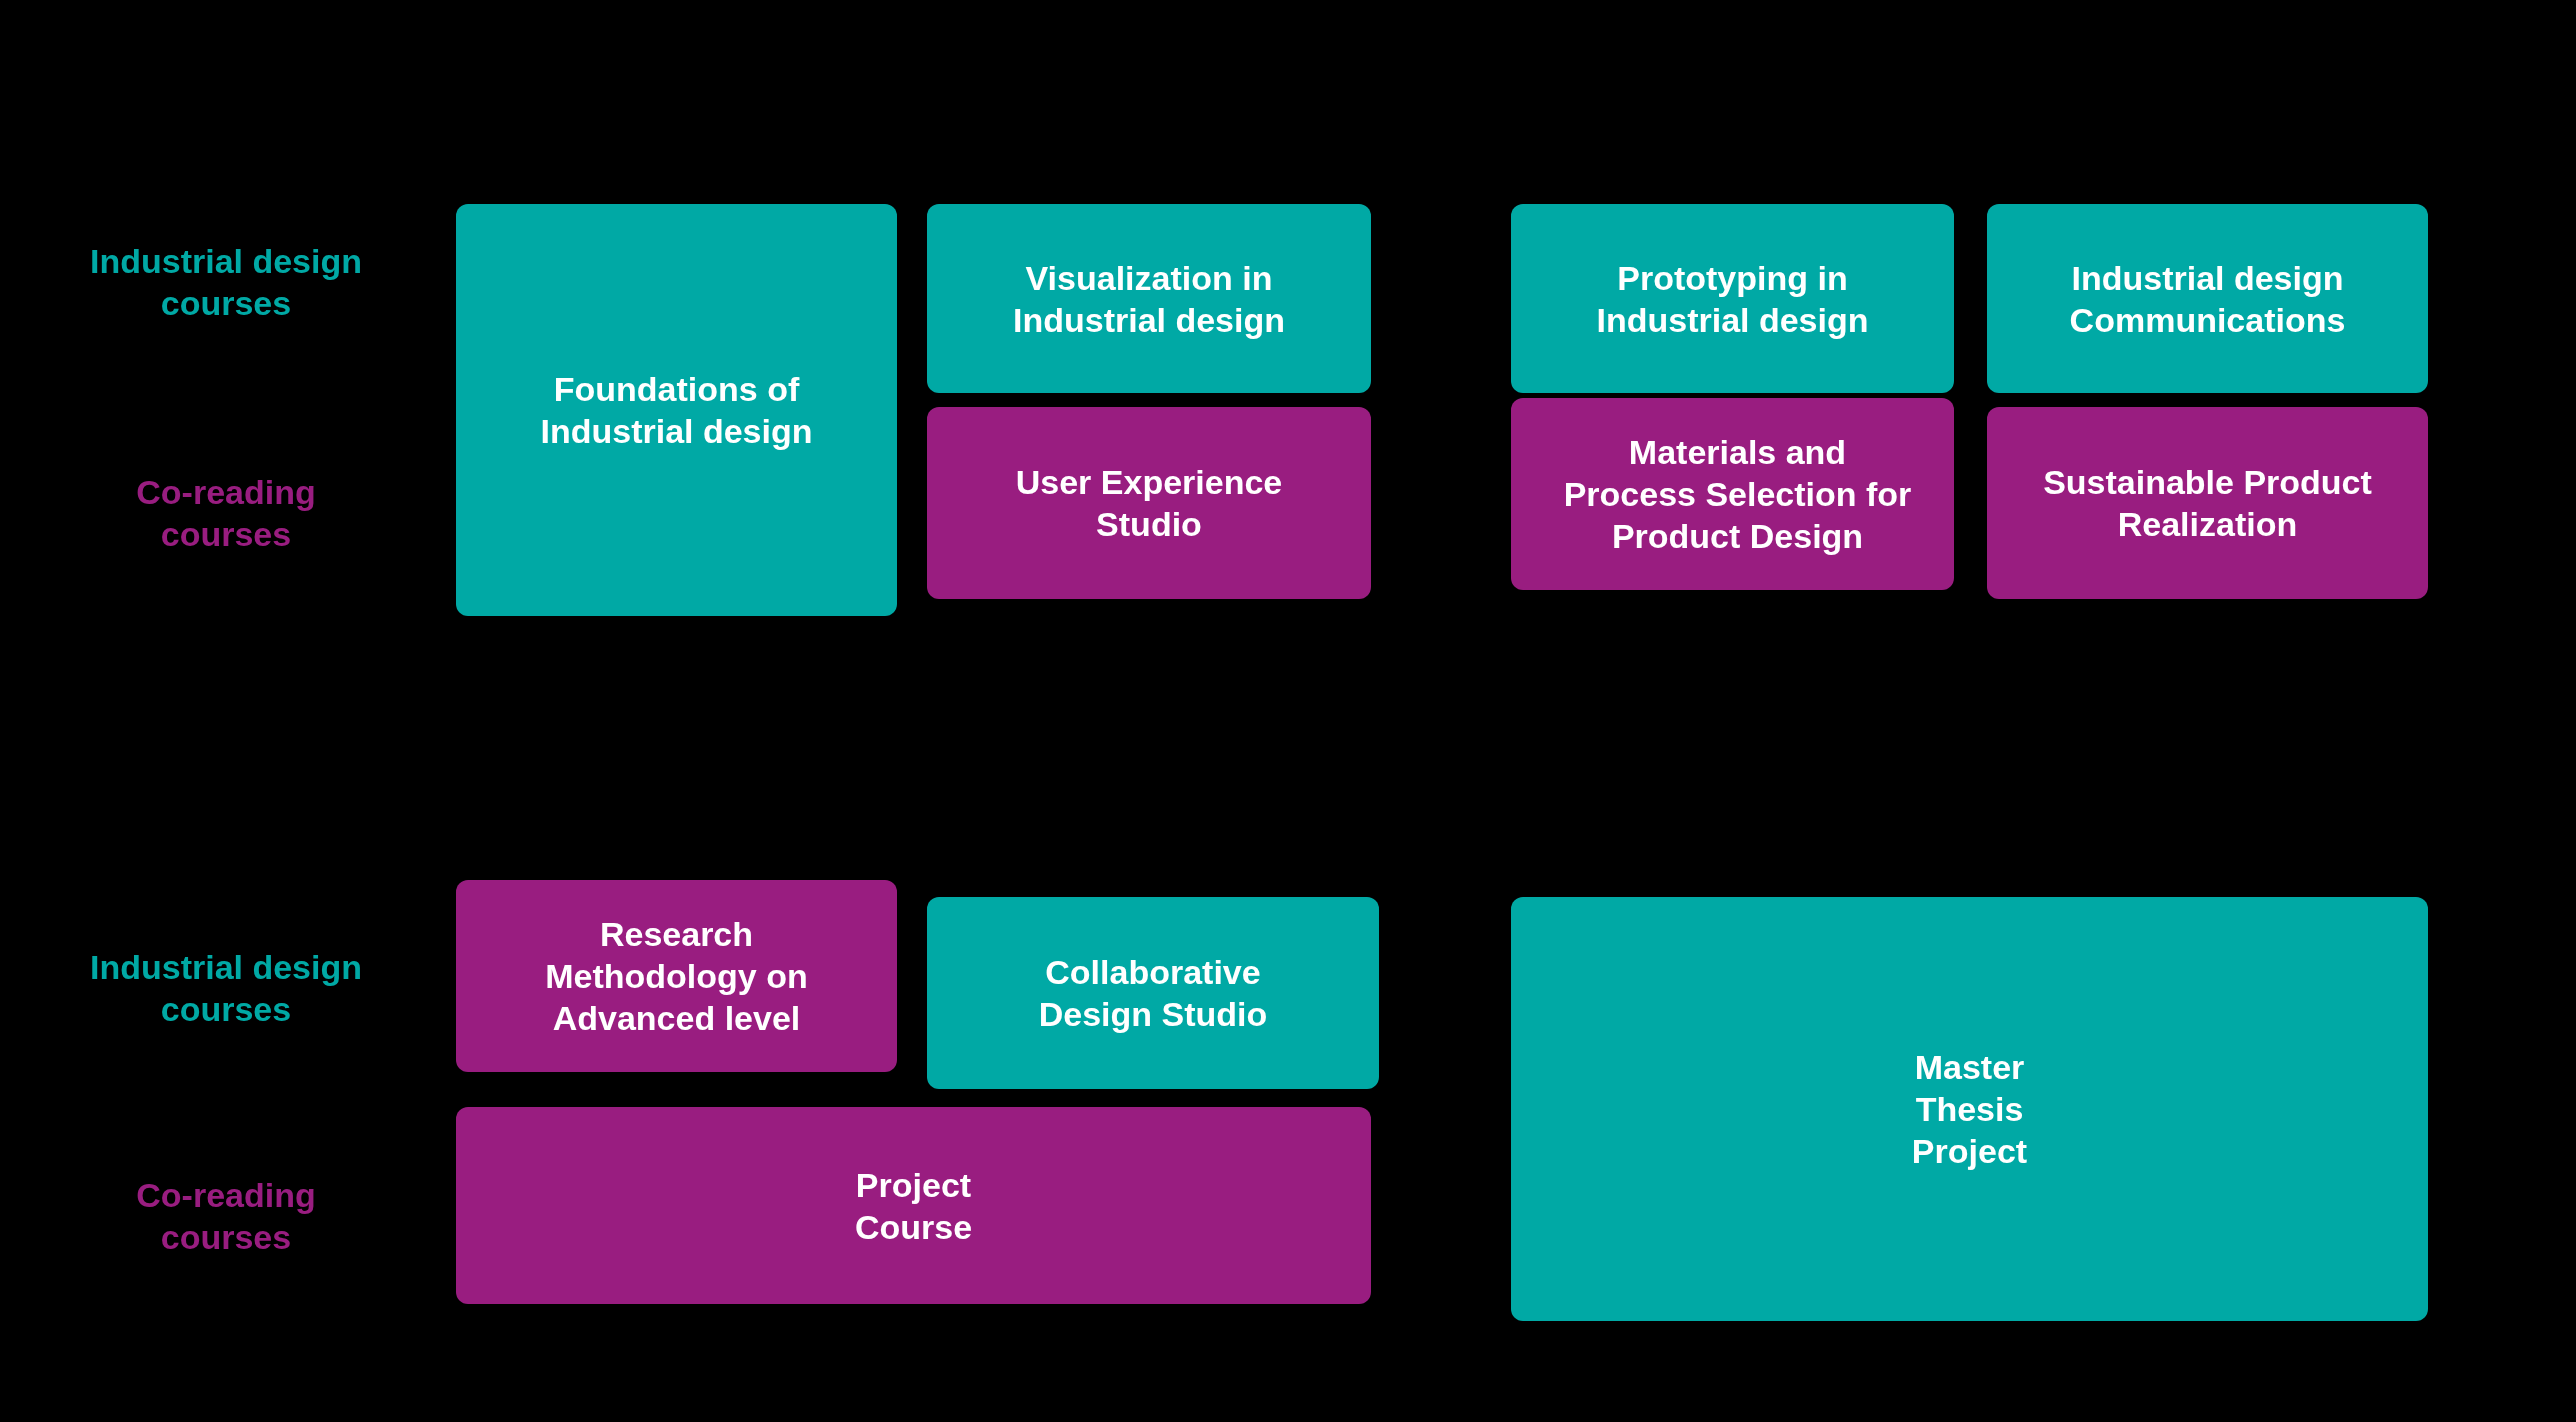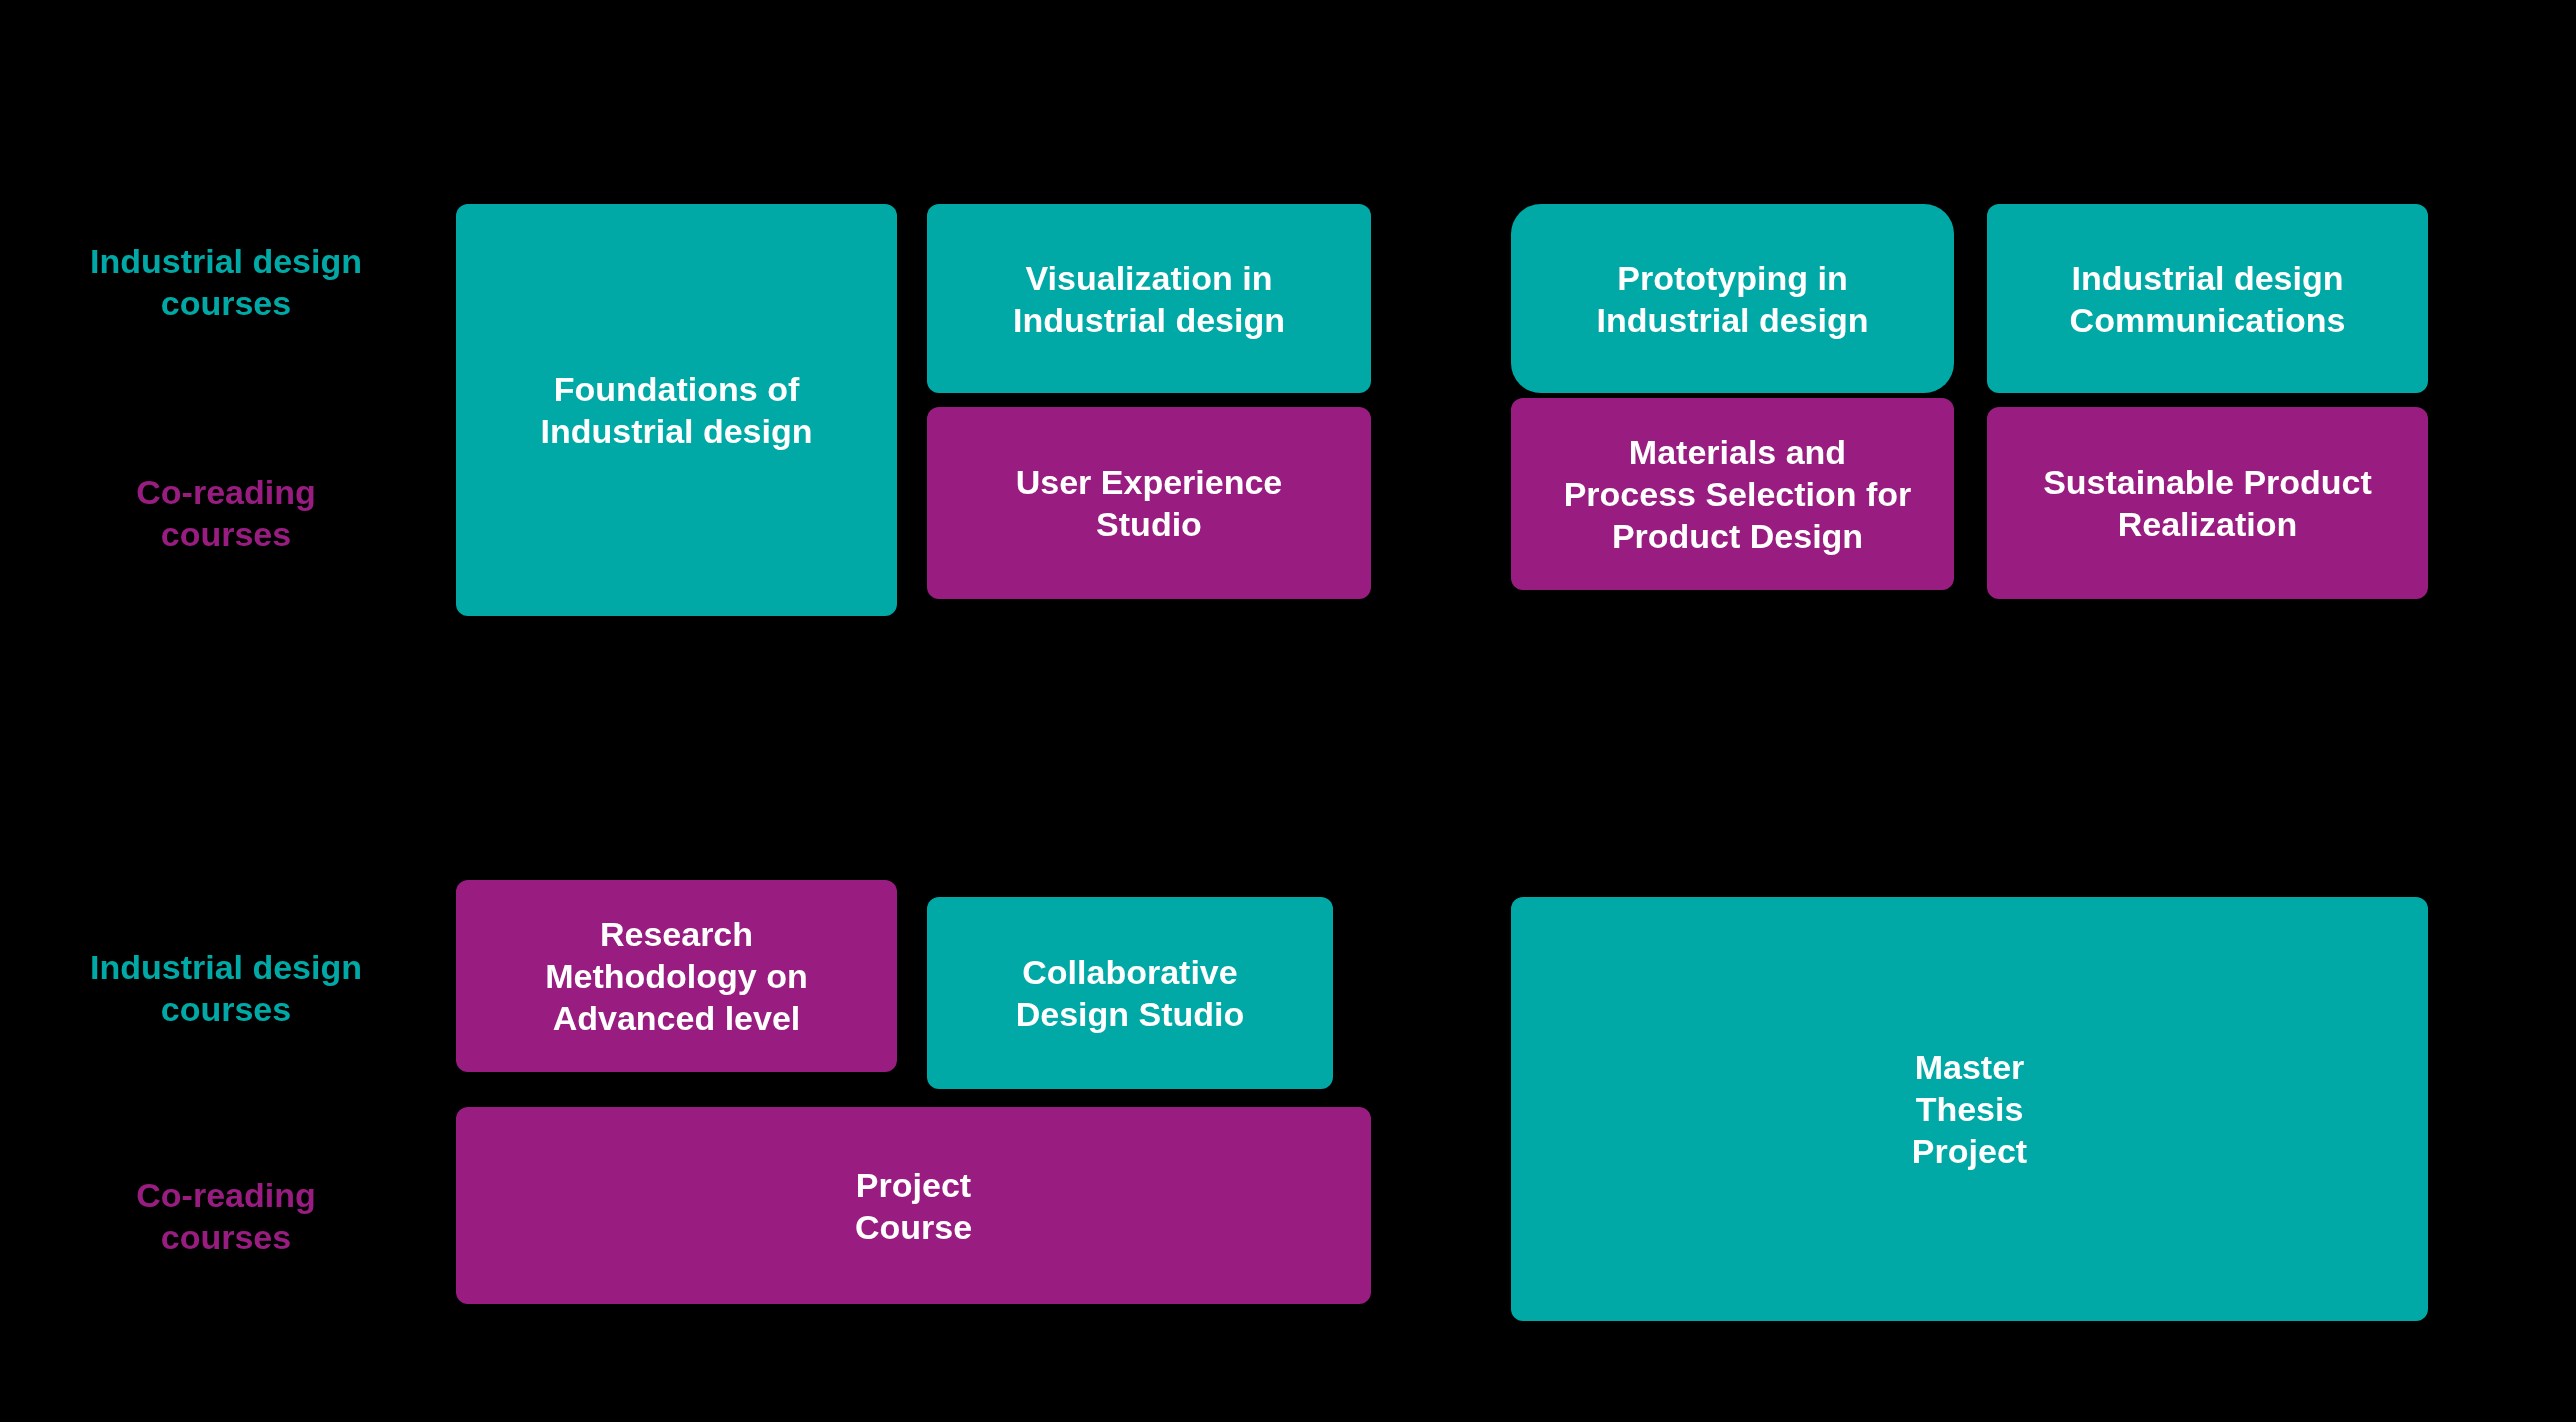--- a/index.html
+++ b/index.html
@@ -58,27 +58,27 @@
   
   #label-industrial-top{ top:187px; height:189px; }
   #label-coreading-top{ top:417px; height:192px; }
   
   #label-industrial-bottom{ top:892px; height:192px; }
   #label-coreading-bottom{ top:1117px; height:197px; }
 
   #box-foundations{ left:456px; top:187px; width:441px; height:412px; }
   #box-visualization{ left:927px; top:187px; width:444px; height:189px; }
   #box-user-experience{ left:927px; top:407px; width:444px; height:192px; }
-  #box-prototyping{ left:1511px; top:187px; width:443px; height:189px;border-radius:30px; }
+  #box-prototyping{ left:1511px; top:187px; width:443px; height:189px; }
   #box-materials{ left:1511px; top:398px; width:443px; height:192px;padding-left:28px; }
   #box-communications{ left:1987px; top:187px; width:441px; height:189px; }
   #box-sustainable{ left:1987px; top:407px; width:441px; height:192px; }
 
   #box-research{ left:456px; top:880px; width:441px; height:192px; }
-  #box-collaborative{ left:927px; top:880px; width:406px; height:192px; }
+  #box-collaborative{ left:927px; top:880px; width:452px; height:192px; }
   #box-project{ left:456px; top:1107px; width:915px; height:197px; }
   #box-master-thesis{ left:1511px; top:880px; width:917px; height:424px; }
 </style>
 </head>
 <body>
 
 <div class="canvas">
 
   <div class="row-label industrial" id="label-industrial-top">Industrial design
 courses</div>

